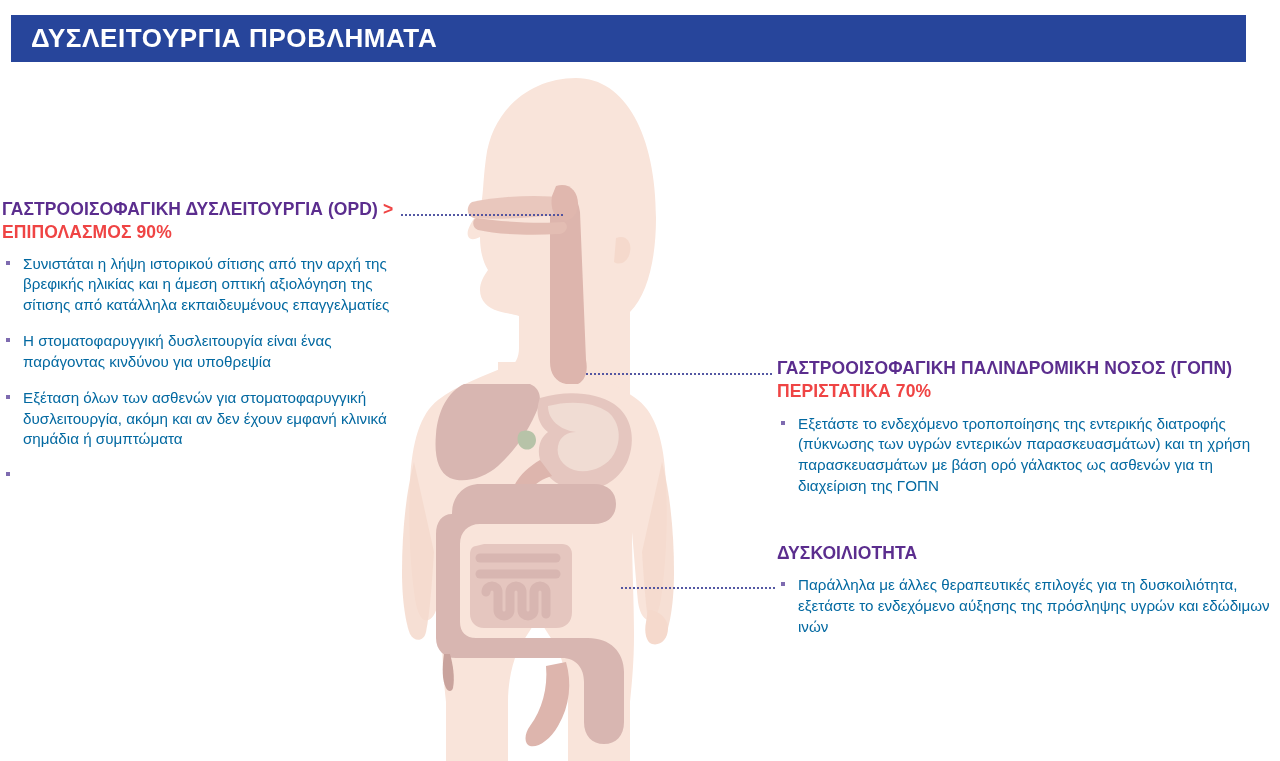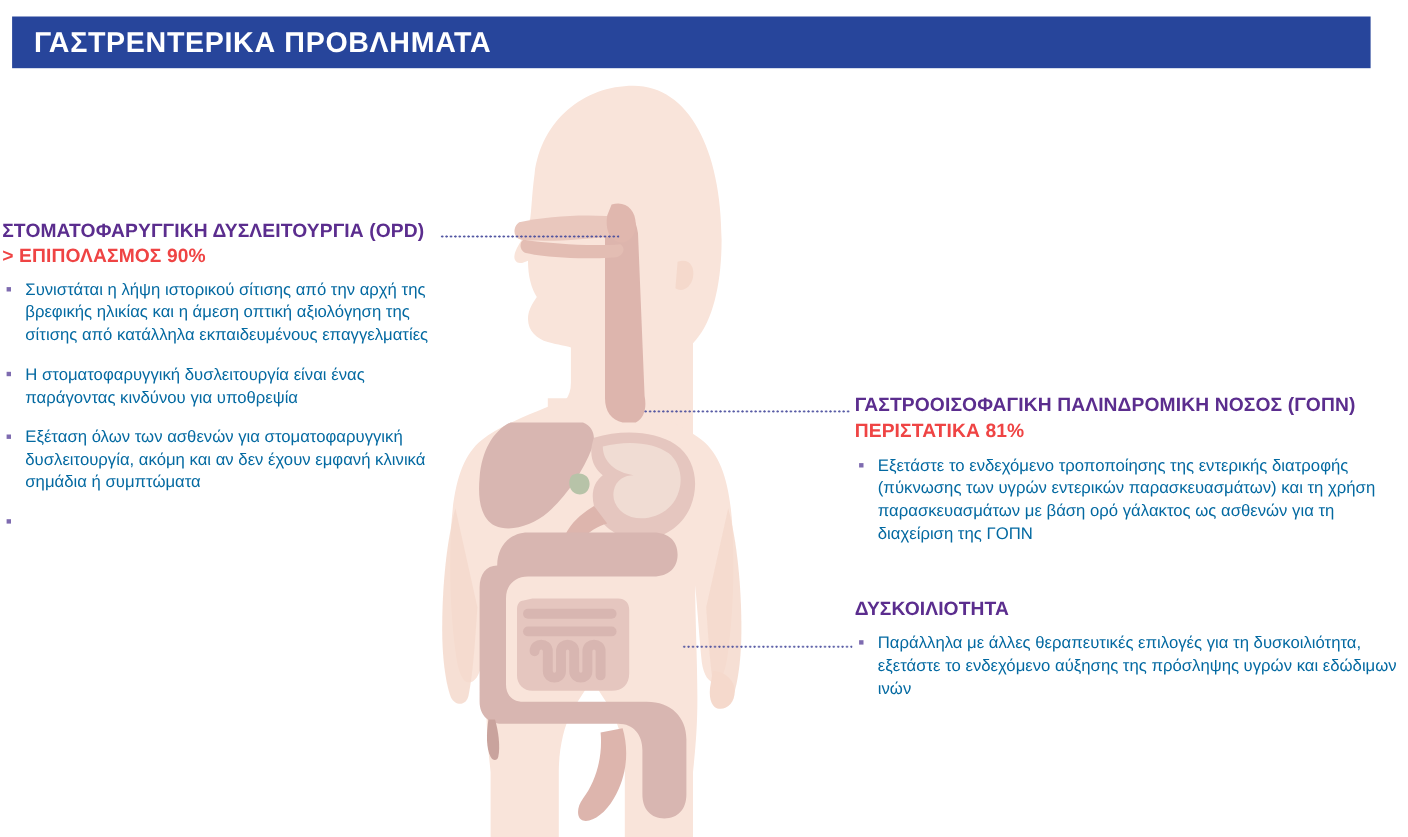--- a/index.html
+++ b/index.html
@@ -104,21 +104,21 @@
   #block-gerd     { left: 777px; top: 357px; width: 503px; }
   #block-constip  { left: 777px; top: 542px; width: 503px; }
 
   #block-gerd .sec-heading,
   #block-constip .sec-heading { margin-bottom: 10px; }
 </style>
 </head>
 <body>
 
 <div id="header-bar">
-  <div id="header-title">ΓΑΣΤΡΕΝΤΕΡΙΚΑ ΠΡΟΒΛΗΜΑΤΑ</div>
+  <div id="header-title">ΔΥΣΛΕΙΤΟΥΡΓΙΑ ΠΡΟΒΛΗΜΑΤΑ</div>
 </div>
 
 <svg id="illustration" viewBox="0 0 420 699" aria-hidden="true">
 
   <g>
 
     <path d="M196 16
              C 150 16, 112 48, 106 96
              C 102 126, 104 140, 98 150
              C 92 160, 86 168, 88 174
@@ -288,21 +288,21 @@
              C 162 648, 168 626, 166 604 Z" fill="#ddb5ad"></path>
   </g>
 </svg>
 
 <div class="leader" id="leader-opd"></div>
 <div class="leader" id="leader-gerd"></div>
 <div class="leader" id="leader-constip"></div>
 
 <div class="block" id="block-opd">
   <h2 class="sec-heading">
-    <span>ΣΤΟΜΑΤΟΦΑΡΥΓΓΙΚΗ ΔΥΣΛΕΙΤΟΥΡΓΙΑ (OPD)</span>
+    <span>ΓΑΣΤΡΟΟΙΣΟΦΑΓΙΚΗ ΔΥΣΛΕΙΤΟΥΡΓΙΑ (OPD)</span>
     <span class="stat">&gt; ΕΠΙΠΟΛΑΣΜΟΣ 90%</span>
   </h2>
   <ul class="bullets">
     <li>
       <span class="dot"></span>
       <span>Συνιστάται η λήψη ιστορικού σίτισης από την αρχή της βρεφικής ηλικίας και η άμεση οπτική αξιολόγηση της σίτισης από κατάλληλα εκπαιδευμένους επαγγελματίες</span>
     </li>
     <li>
       <span class="dot"></span>
       <span>Η στοματοφαρυγγική δυσλειτουργία είναι ένας παράγοντας κινδύνου για υποθρεψία</span>
@@ -313,21 +313,21 @@
     </li>
     <li>
       <span class="dot"></span>
     </li>
   </ul>
 </div>
 
 <div class="block" id="block-gerd">
   <h2 class="sec-heading">
     <span>ΓΑΣΤΡΟΟΙΣΟΦΑΓΙΚΗ ΠΑΛΙΝΔΡΟΜΙΚΗ ΝΟΣΟΣ (ΓΟΠΝ)</span>
-    <span class="stat">ΠΕΡΙΣΤΑΤΙΚΑ 81%</span>
+    <span class="stat">ΠΕΡΙΣΤΑΤΙΚΑ 70%</span>
   </h2>
   <ul class="bullets">
     <li>
       <span class="dot"></span>
       <span>Εξετάστε το ενδεχόμενο τροποποίησης της εντερικής διατροφής (πύκνωσης των υγρών εντερικών παρασκευασμάτων) και τη χρήση παρασκευασμάτων με βάση ορό γάλακτος ως ασθενών για τη διαχείριση της ΓΟΠΝ</span>
     </li>
   </ul>
 </div>
 
 <div class="block" id="block-constip">

